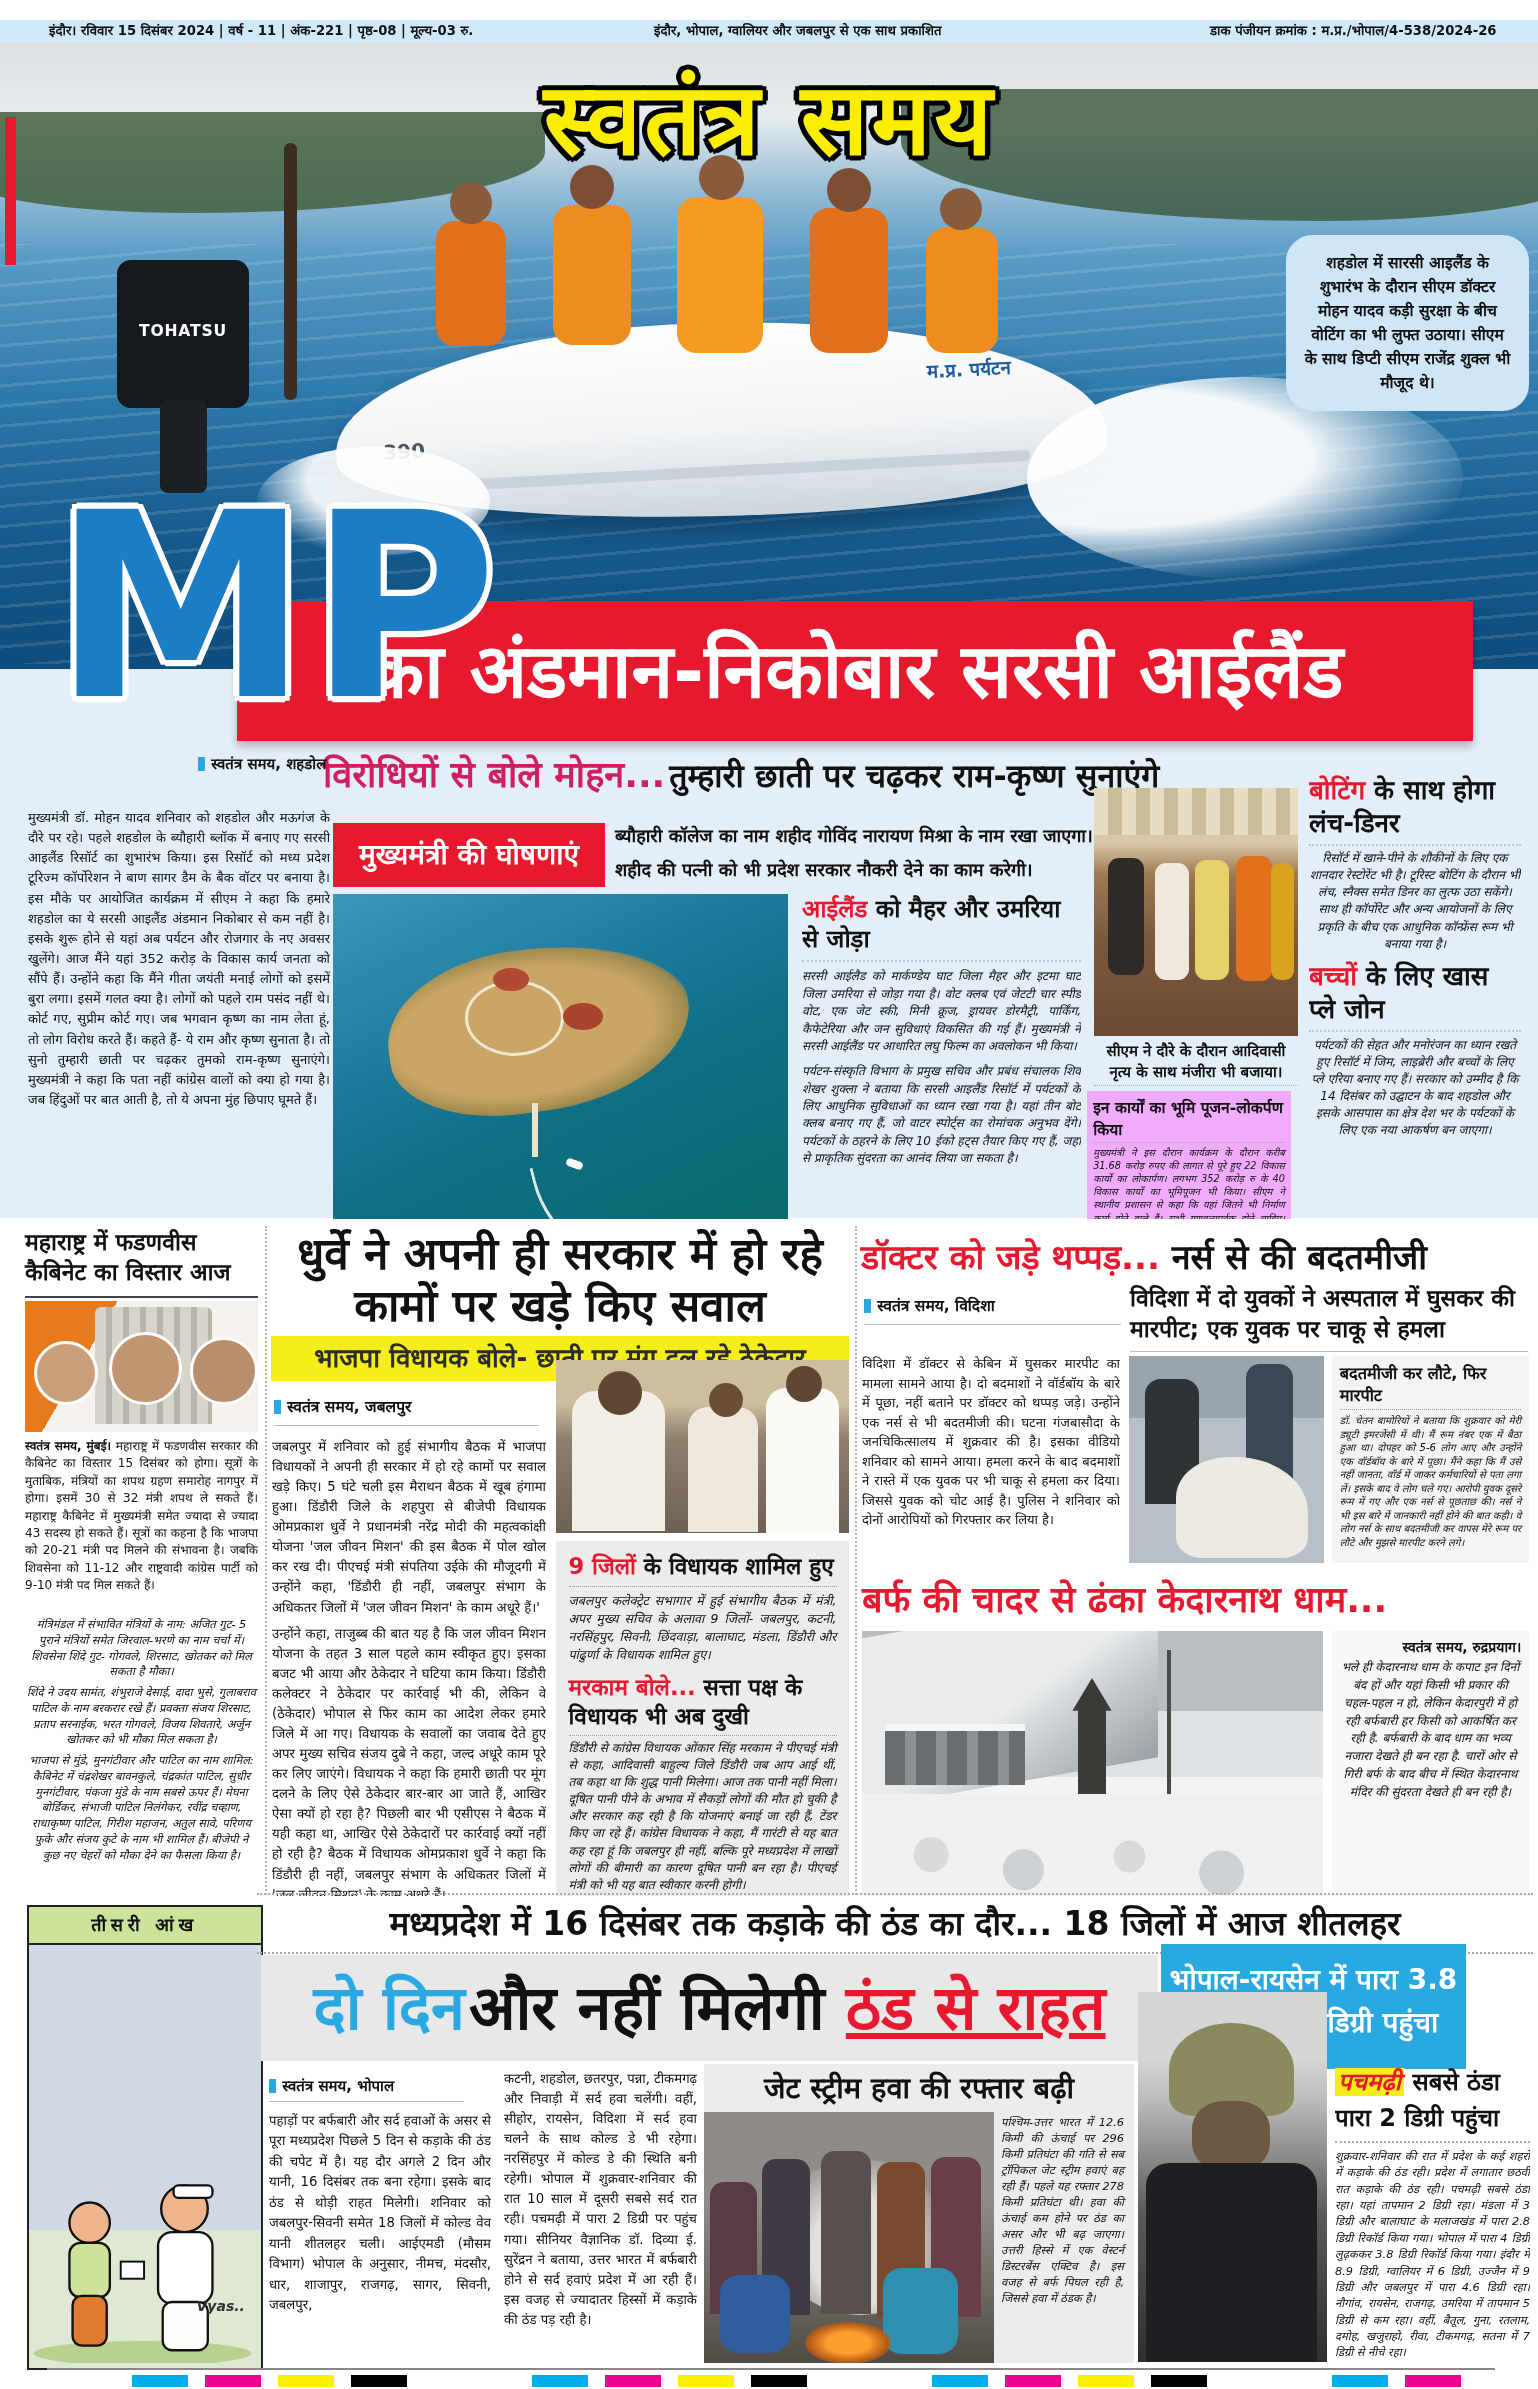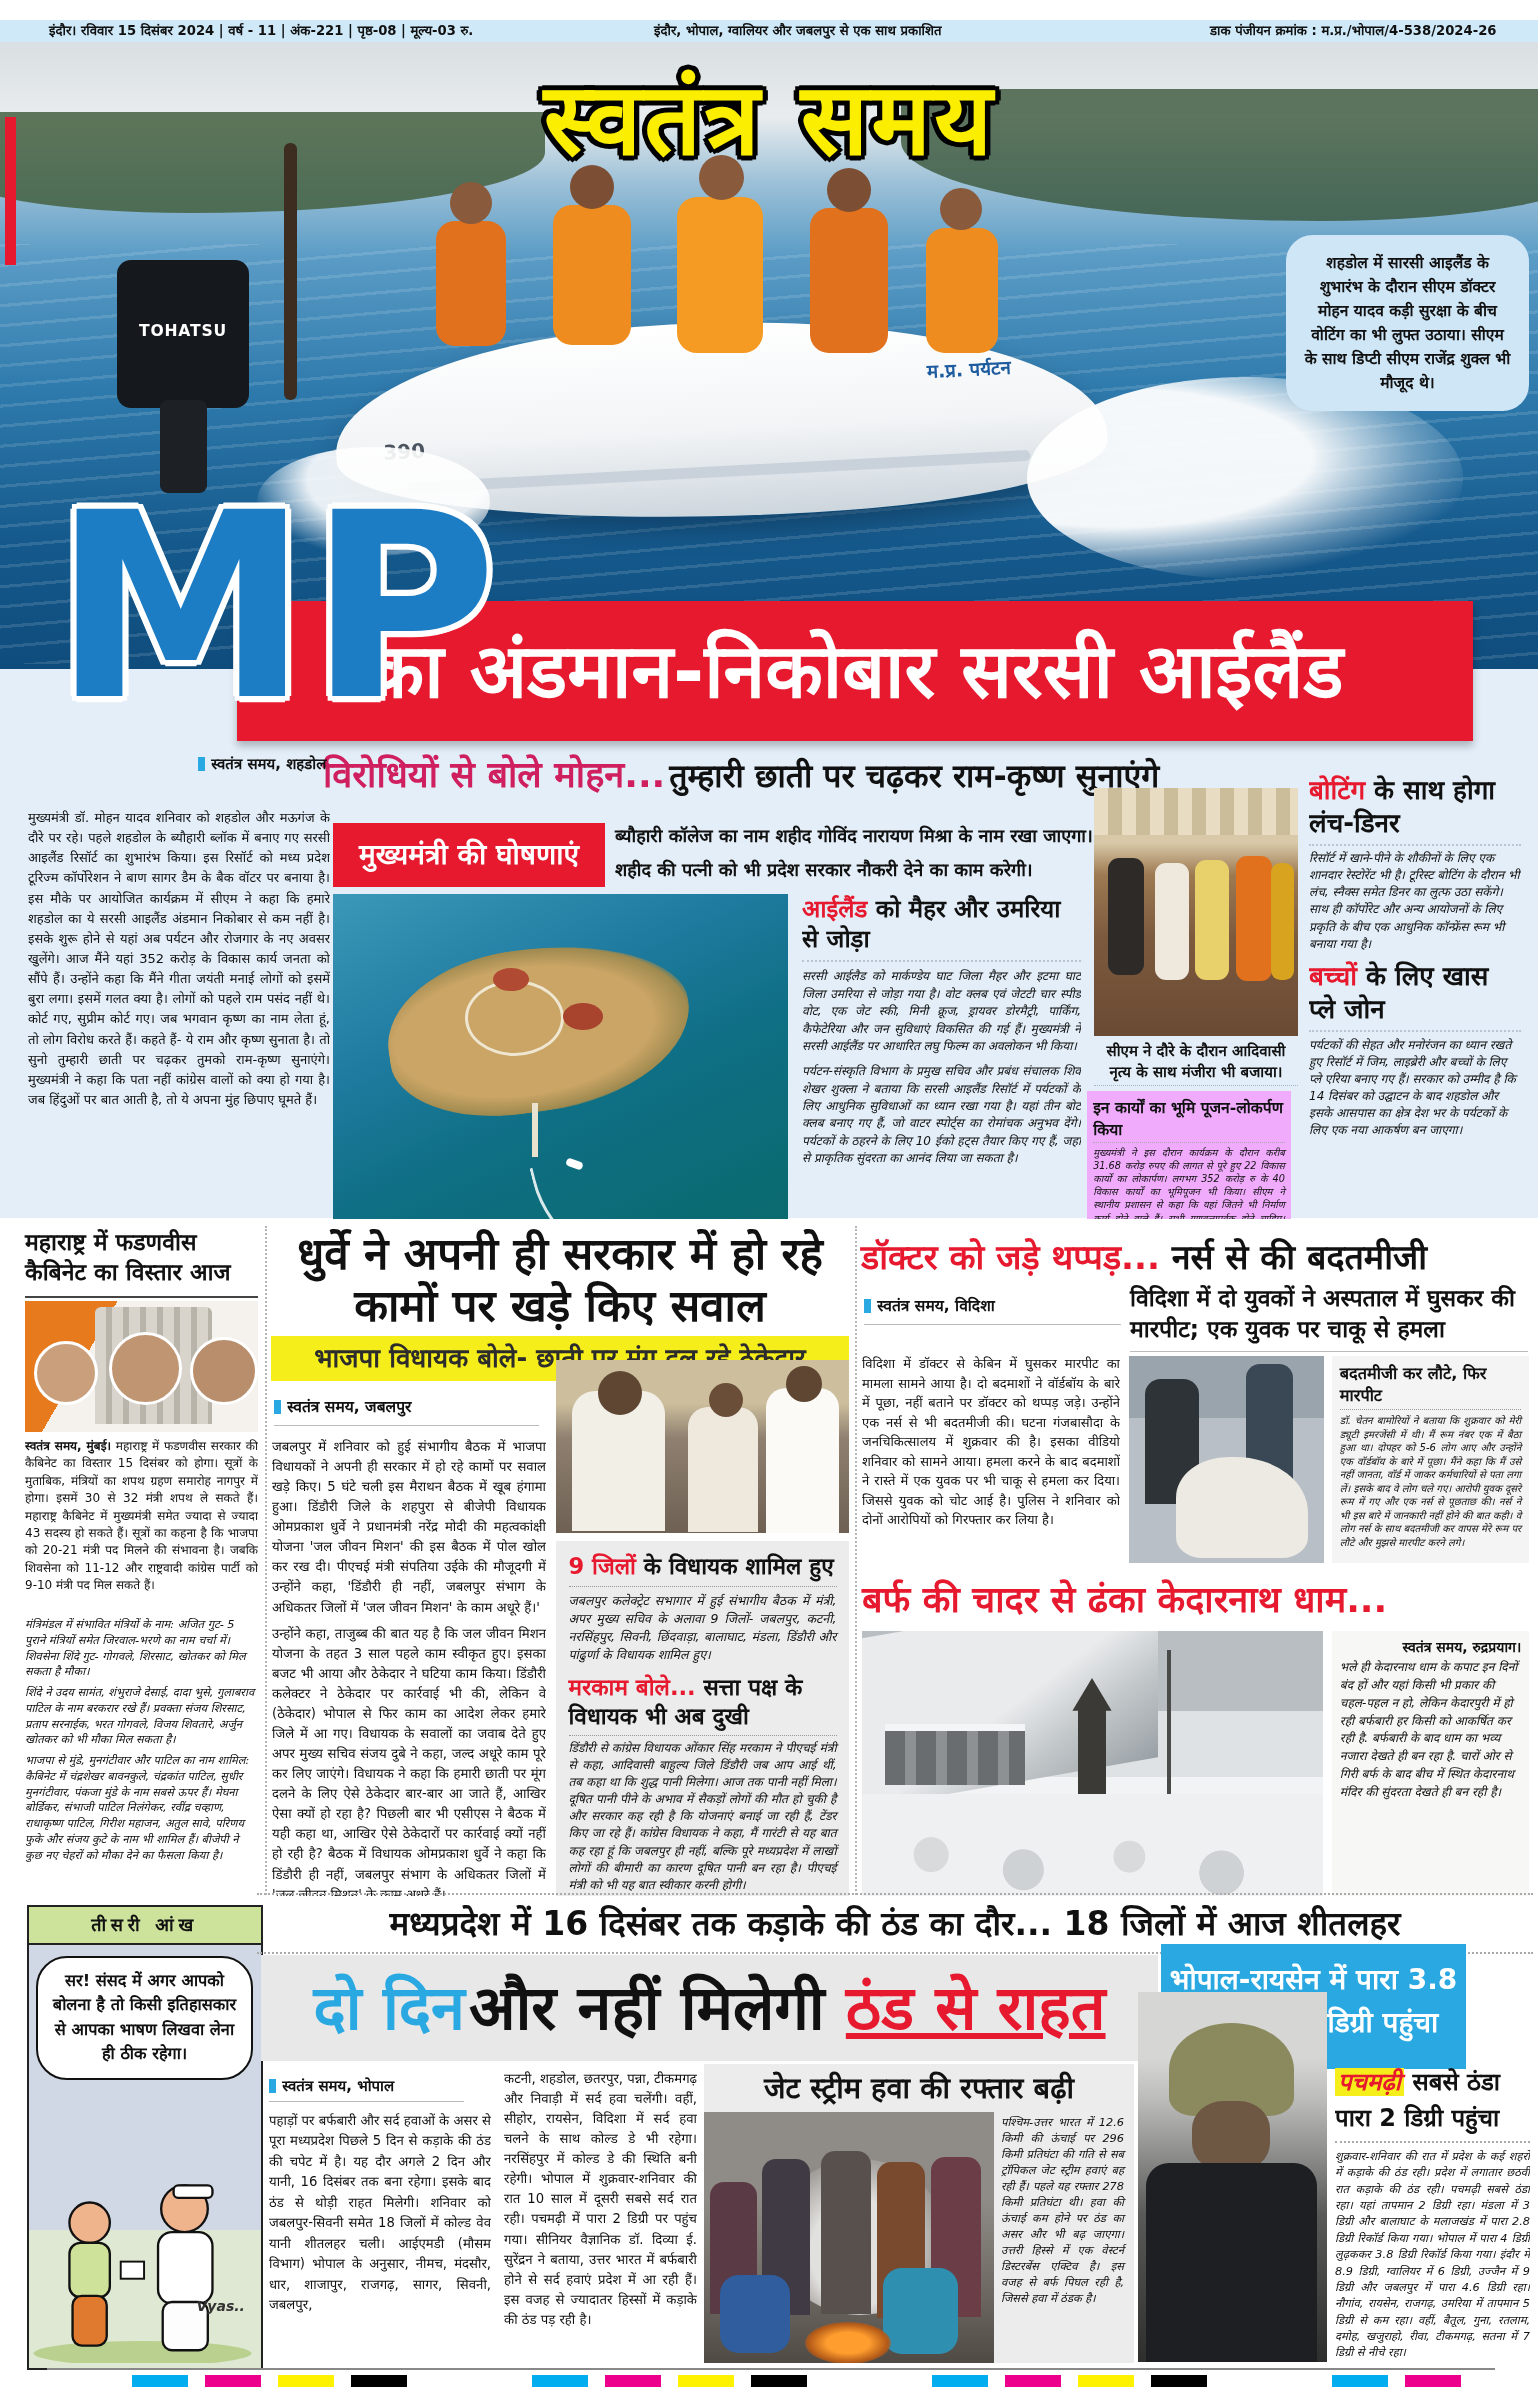--- a/index.html
+++ b/index.html
@@ -1,20 +1,20 @@
 <!DOCTYPE html>
 <html style="font-size:12.5px"><head>
 <meta charset="utf-8">
 <style>
   html,body{margin:0;padding:0;background:#fff;}
   #page{position:relative;width:1539px;height:2389px;background:#fff;overflow:hidden;
         font-family:"DejaVu Sans",sans-serif;color:#111;}
   .abs{position:absolute;}
   .b{font-weight:bold;}
-  .it{font-style:italic;}
+  .it{font-style:italic;text-align:center;}
   .j{text-align:justify;}
   .clip{overflow:hidden;}
   .red{color:#e6192e;}
   .white{color:#fff;}
   .ctr{text-align:center;}
   .sq{display:inline-block;width:7px;height:14px;background:#29a8e2;margin-right:6.2px;vertical-align:-1.6px;}
   
   .masthead{font-size:100px;font-weight:bold;color:#fcee00;letter-spacing:3.1px;
     text-shadow:-3.9px -3.9px 0 #000,3.9px -3.9px 0 #000,-3.9px 3.9px 0 #000,3.9px 3.9px 0 #000,0 5.4px 0 #000,0 -5.4px 0 #000,5.4px 0 0 #000,-5.4px 0 0 #000;}
   .mp{font-size:257px;line-height:.85;font-weight:bold;color:#1d7dc4;
@@ -157,21 +157,20 @@
     <span>महाराष्ट्र में फडणवीस सरकार की कैबिनेट का विस्तार 15 दिसंबर को होगा। सूत्रों के मुताबिक, मंत्रियों का शपथ ग्रहण समारोह नागपुर में होगा। इसमें 30 से 32 मंत्री शपथ ले सकते हैं। महाराष्ट्र कैबिनेट में मुख्यमंत्री समेत ज्यादा से ज्यादा 43 सदस्य हो सकते हैं। सूत्रों का कहना है कि भाजपा को 20-21 मंत्री पद मिलने की संभावना है। जबकि शिवसेना को 11-12 और राष्ट्रवादी कांग्रेस पार्टी को 9-10 मंत्री पद मिल सकते हैं।</span>
   </div>
   <div class="abs clip" style="left:25px;top:1617px;width:233px;height:279px;font-size:11.3px;line-height:1.4;">
     <div class="it" style="margin-bottom:4.7px;">मंत्रिमंडल में संभावित मंत्रियों के नाम: अजित गुट- 5 पुराने मंत्रियों समेत जिरवाल-भरणे का नाम चर्चा में। शिवसेना शिंदे गुट- गोगवले, शिरसाट, खोतकर को मिल सकता है मौका।</div>
     <div class="it" style="margin-bottom:4.7px;">शिंदे ने उदय सामंत, शंभुराजे देसाई, दादा भुसे, गुलाबराव पाटिल के नाम बरकरार रखे हैं। प्रवक्ता संजय शिरसाट, प्रताप सरनाईक, भरत गोगवले, विजय शिवतारे, अर्जुन खोतकर को भी मौका मिल सकता है।</div>
     <div class="it">भाजपा से मुंडे, मुनगंटीवार और पाटिल का नाम शामिल: कैबिनेट में चंद्रशेखर बावनकुले, चंद्रकांत पाटिल, सुधीर मुनगंटीवार, पंकजा मुंडे के नाम सबसे ऊपर हैं। मेघना बोर्डिकर, संभाजी पाटिल निलंगेकर, रवींद्र चव्हाण, राधाकृष्ण पाटिल, गिरीश महाजन, अतुल सावे, परिणय फुके और संजय कुटे के नाम भी शामिल हैं। बीजेपी ने कुछ नए चेहरों को मौका देने का फैसला किया है।</div>
   </div>
 
   <div class="abs" style="left:26.5px;top:1905px;width:232px;height:461px;border:2.3px solid #222;background:linear-gradient(180deg,#cfd8e4 0 70%,#dfe8d2 70% 100%);">
     <div style="height:36px;background:#cde39b;border-bottom:2.3px solid #222;font-size:18px;font-weight:bold;text-align:center;line-height:36px;letter-spacing:4.7px;">तीसरी आंख</div>
-    <div style="margin:11px 7.8px 0;background:#fff;border:2.3px solid #111;border-radius:31px;padding:11px 12.5px;font-size:16.3px;font-weight:bold;line-height:1.5;text-align:center;">सर! संसद में अगर आपको बोलना है तो किसी इतिहासकार से आपका भाषण लिखवा लेना ही ठीक रहेगा।</div>
     <svg width="227" height="195" viewBox="0 0 292 250" style="position:absolute;bottom:4.7px;left:0;">
       <ellipse cx="146" cy="238" rx="140" ry="16" fill="#b9d08e"></ellipse>
       <circle cx="78" cy="70" r="26" fill="#f0b48c" stroke="#111" stroke-width="3"></circle>
       <rect x="52" y="96" width="52" height="70" rx="14" fill="#cfe29a" stroke="#111" stroke-width="3"></rect>
       <rect x="56" y="164" width="44" height="64" rx="12" fill="#e07a2e" stroke="#111" stroke-width="3"></rect>
       <circle cx="200" cy="52" r="30" fill="#f0b48c" stroke="#111" stroke-width="3"></circle>
       <rect x="186" y="22" width="50" height="16" rx="6" fill="#fff" stroke="#111" stroke-width="3"></rect>
       <rect x="166" y="82" width="70" height="92" rx="18" fill="#fff" stroke="#111" stroke-width="3"></rect>
       <rect x="172" y="172" width="58" height="62" rx="12" fill="#fdfdfd" stroke="#111" stroke-width="3"></rect>
       <rect x="118" y="120" width="30" height="22" fill="#fff" stroke="#111" stroke-width="2.5"></rect>

